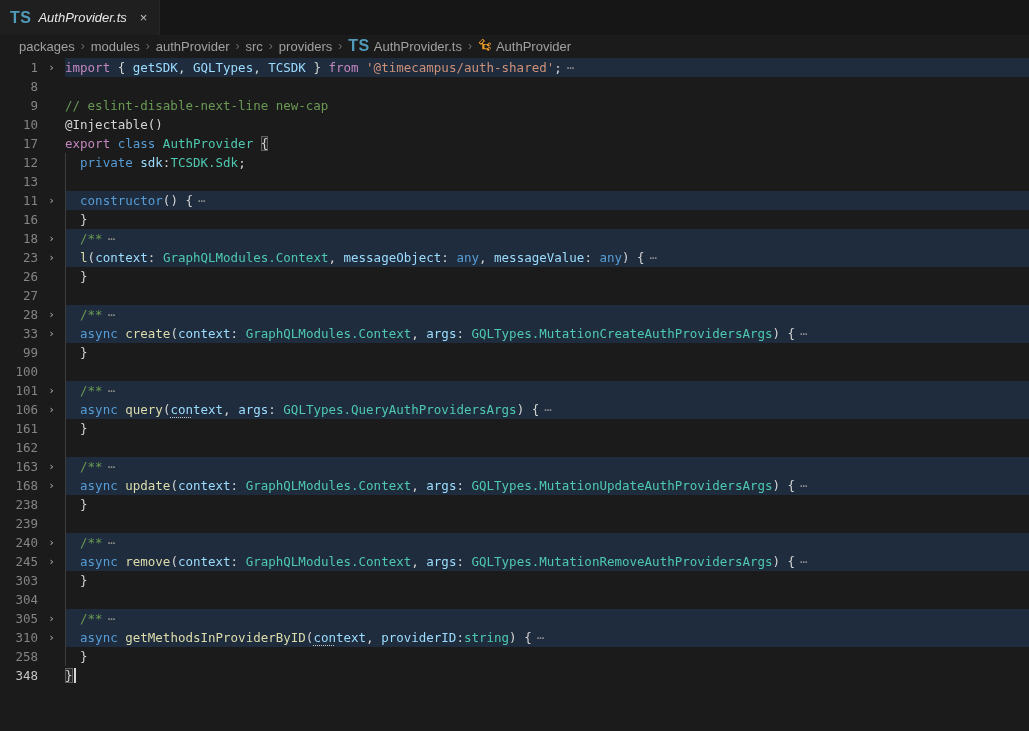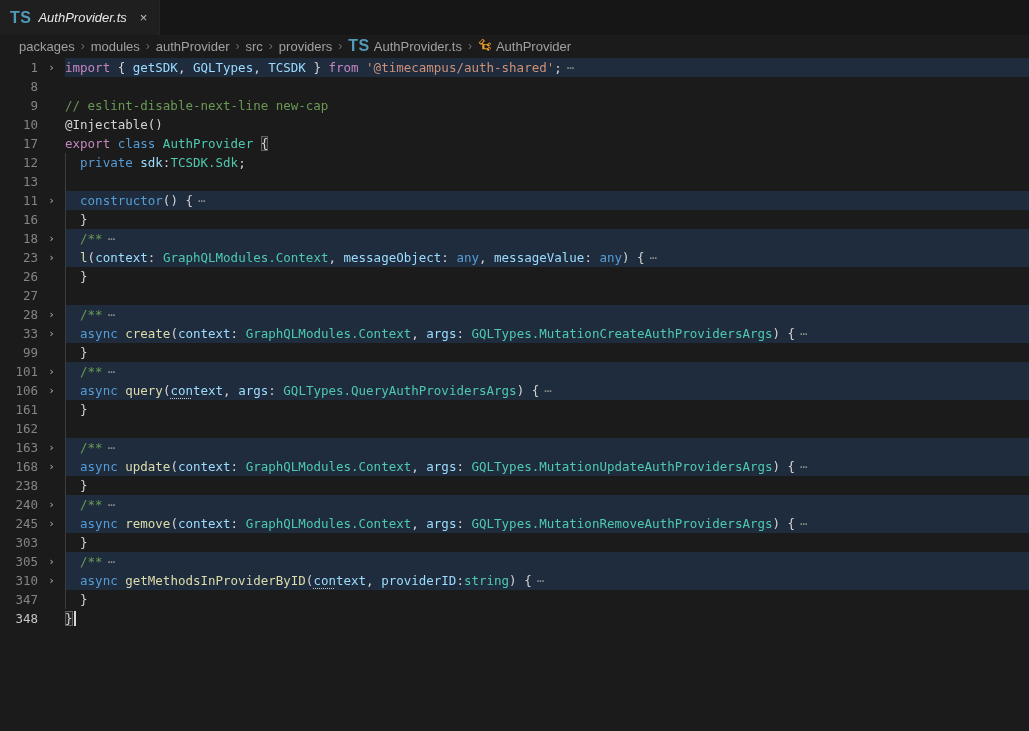--- a/index.html
+++ b/index.html
@@ -102,28 +102,31 @@
       <div class="line"><span class="ln">13</span><span class="chev"></span><span class="code guide"></span></div>
       <div class="line"><span class="ln">11</span><span class="chev">›</span><span class="code guide hl"><span class="pun">  </span><span class="kw">constructor</span><span class="pun">() {</span><span class="fold">⋯</span></span></div>
       <div class="line"><span class="ln">16</span><span class="chev"></span><span class="code guide"><span class="pun">  }</span></span></div>
       <div class="line"><span class="ln">18</span><span class="chev">›</span><span class="code guide hl"><span class="pun">  </span><span class="cmt">/**</span><span class="fold">⋯</span></span></div>
       <div class="line"><span class="ln">23</span><span class="chev">›</span><span class="code guide hl"><span class="pun">  </span><span class="fn">l</span><span class="pun">(</span><span class="var">context</span><span class="pun">: </span><span class="type">GraphQLModules.Context</span><span class="pun">, </span><span class="var">messageObject</span><span class="pun">: </span><span class="kw">any</span><span class="pun">, </span><span class="var">messageValue</span><span class="pun">: </span><span class="kw">any</span><span class="pun">) {</span><span class="fold">⋯</span></span></div>
       <div class="line"><span class="ln">26</span><span class="chev"></span><span class="code guide"><span class="pun">  }</span></span></div>
       <div class="line"><span class="ln">27</span><span class="chev"></span><span class="code guide"></span></div>
       <div class="line"><span class="ln">28</span><span class="chev">›</span><span class="code guide hl"><span class="pun">  </span><span class="cmt">/**</span><span class="fold">⋯</span></span></div>
       <div class="line"><span class="ln">33</span><span class="chev">›</span><span class="code guide hl"><span class="pun">  </span><span class="kw">async</span><span class="pun"> </span><span class="fn">create</span><span class="pun">(</span><span class="var">context</span><span class="pun">: </span><span class="type">GraphQLModules.Context</span><span class="pun">, </span><span class="var">args</span><span class="pun">: </span><span class="type">GQLTypes.MutationCreateAuthProvidersArgs</span><span class="pun">) {</span><span class="fold">⋯</span></span></div>
       <div class="line"><span class="ln">99</span><span class="chev"></span><span class="code guide"><span class="pun">  }</span></span></div>
+      <div class="line"><span class="ln">100</span><span class="chev"></span><span class="code guide"></span></div>
       <div class="line"><span class="ln">101</span><span class="chev">›</span><span class="code guide hl"><span class="pun">  </span><span class="cmt">/**</span><span class="fold">⋯</span></span></div>
       <div class="line"><span class="ln">106</span><span class="chev">›</span><span class="code guide hl"><span class="pun">  </span><span class="kw">async</span><span class="pun"> </span><span class="fn">query</span><span class="pun">(</span><span class="var du">con</span><span class="var">text</span><span class="pun">, </span><span class="var">args</span><span class="pun">: </span><span class="type">GQLTypes.QueryAuthProvidersArgs</span><span class="pun">) {</span><span class="fold">⋯</span></span></div>
       <div class="line"><span class="ln">161</span><span class="chev"></span><span class="code guide"><span class="pun">  }</span></span></div>
       <div class="line"><span class="ln">162</span><span class="chev"></span><span class="code guide"></span></div>
       <div class="line"><span class="ln">163</span><span class="chev">›</span><span class="code guide hl"><span class="pun">  </span><span class="cmt">/**</span><span class="fold">⋯</span></span></div>
       <div class="line"><span class="ln">168</span><span class="chev">›</span><span class="code guide hl"><span class="pun">  </span><span class="kw">async</span><span class="pun"> </span><span class="fn">update</span><span class="pun">(</span><span class="var">context</span><span class="pun">: </span><span class="type">GraphQLModules.Context</span><span class="pun">, </span><span class="var">args</span><span class="pun">: </span><span class="type">GQLTypes.MutationUpdateAuthProvidersArgs</span><span class="pun">) {</span><span class="fold">⋯</span></span></div>
       <div class="line"><span class="ln">238</span><span class="chev"></span><span class="code guide"><span class="pun">  }</span></span></div>
+      <div class="line"><span class="ln">239</span><span class="chev"></span><span class="code guide"></span></div>
       <div class="line"><span class="ln">240</span><span class="chev">›</span><span class="code guide hl"><span class="pun">  </span><span class="cmt">/**</span><span class="fold">⋯</span></span></div>
       <div class="line"><span class="ln">245</span><span class="chev">›</span><span class="code guide hl"><span class="pun">  </span><span class="kw">async</span><span class="pun"> </span><span class="fn">remove</span><span class="pun">(</span><span class="var">context</span><span class="pun">: </span><span class="type">GraphQLModules.Context</span><span class="pun">, </span><span class="var">args</span><span class="pun">: </span><span class="type">GQLTypes.MutationRemoveAuthProvidersArgs</span><span class="pun">) {</span><span class="fold">⋯</span></span></div>
       <div class="line"><span class="ln">303</span><span class="chev"></span><span class="code guide"><span class="pun">  }</span></span></div>
+      <div class="line"><span class="ln">304</span><span class="chev"></span><span class="code guide"></span></div>
       <div class="line"><span class="ln">305</span><span class="chev">›</span><span class="code guide hl"><span class="pun">  </span><span class="cmt">/**</span><span class="fold">⋯</span></span></div>
       <div class="line"><span class="ln">310</span><span class="chev">›</span><span class="code guide hl"><span class="pun">  </span><span class="kw">async</span><span class="pun"> </span><span class="fn">getMethodsInProviderByID</span><span class="pun">(</span><span class="var du">con</span><span class="var">text</span><span class="pun">, </span><span class="var">providerID</span><span class="pun">:</span><span class="type">string</span><span class="pun">) {</span><span class="fold">⋯</span></span></div>
-      <div class="line"><span class="ln">347</span><span class="chev"></span><span class="code guide"><span class="pun">  }</span></span></div>
+      <div class="line"><span class="ln">258</span><span class="chev"></span><span class="code guide"><span class="pun">  }</span></span></div>
       <div class="line"><span class="ln active">348</span><span class="chev"></span><span class="code"><span class="pun bm">}</span><span class="cursor"></span></span></div>
     </div>
 </div>
 
 </body></html>

